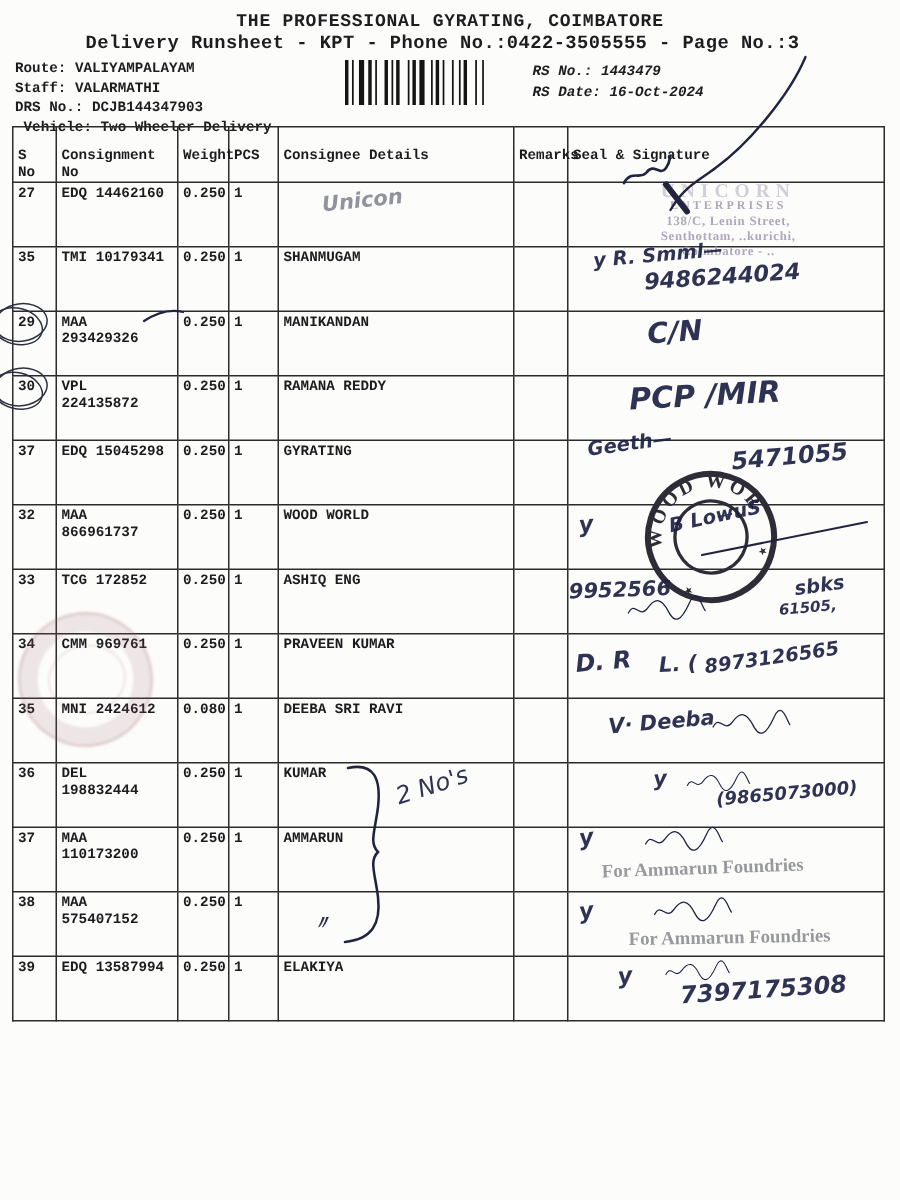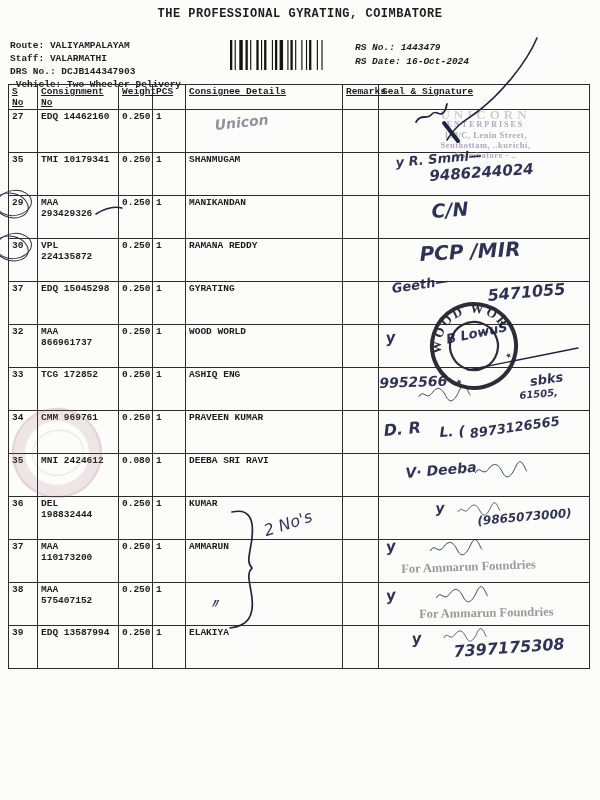--- a/index.html
+++ b/index.html
@@ -10,21 +10,21 @@
   .title1{position:absolute;top:7px;left:0;width:600px;text-align:center;font-size:12px;font-weight:700;letter-spacing:.5px;}
   .title2{position:absolute;top:22px;left:0;width:590px;text-align:center;font-size:12.5px;font-weight:700;letter-spacing:.3px;}
   .meta-left{position:absolute;top:39px;left:10px;font-size:9.5px;font-weight:700;line-height:13px;white-space:pre;}
   .meta-right{position:absolute;top:41px;left:355px;font-size:9.5px;font-weight:700;line-height:14px;white-space:pre;font-style:italic;}
   .barcode{position:absolute;top:40px;left:230px;width:116px;height:30px;}
 
   
   table.sheet{position:absolute;top:84px;left:8px;width:581px;border-collapse:collapse;table-layout:fixed;}
   table.sheet th,table.sheet td{border:1.4px solid #2b2b2b;padding:1px 3px;vertical-align:top;
     font-family:"Liberation Mono",monospace;font-size:9.5px;font-weight:700;color:#1c1c1e;overflow:visible;}
-  table.sheet th{height:11px;text-align:left;padding-top:1px;text-decoration:underline;}
+  table.sheet th{height:11px;text-align:left;padding-top:13px;}
   table.sheet td{height:40px;position:relative;}
   th.c-wt,td.c-wt{border-right:none;}
   th.c-pcs,td.c-pcs{border-left:none;}
   th.c-seal{text-align:center;}
   td.c-sno{text-align:left;padding-left:4px;}
   .circled{position:relative;display:inline-block;}
   .circled::before{content:"";position:absolute;left:-16px;top:-7px;width:34px;height:24px;
     border:1.6px solid #2e3140;border-radius:50%;transform:rotate(-8deg);}
   .circled::after{content:"";position:absolute;left:-18px;top:-4px;width:33px;height:23px;
     border:1.4px solid #2e3140;border-radius:50%;transform:rotate(14deg);}
@@ -54,20 +54,21 @@
   
   #ink-overlay{position:absolute;left:0;top:0;width:600px;height:800px;pointer-events:none;overflow:visible;}
   #ink-overlay path{fill:none;stroke:#20243f;stroke-linecap:round;}
 </style>
 </head>
 <body>
 
 <div id="page">
 
   <div class="title1">THE PROFESSIONAL GYRATING, COIMBATORE</div>
+  <div class="title2">Delivery Runsheet - KPT - Phone No.:0422-3505555 - Page No.:3</div>
 
   <div class="meta-left"><span>Route:</span> <span>VALIYAMPALAYAM</span>
 <span>Staff:</span> <span>VALARMATHI</span>
 <span>DRS No.:</span> <span>DCJB144347903</span>
  <span>Vehicle:</span> <span>Two Wheeler Delivery</span></div>
 
   <div class="meta-right"><span>RS No.:</span> <span>1443479</span>
 <span>RS Date:</span> <span>16-Oct-2024</span></div>
 
   <svg class="barcode" id="barcode" viewBox="0 0 116 30" preserveAspectRatio="none">

